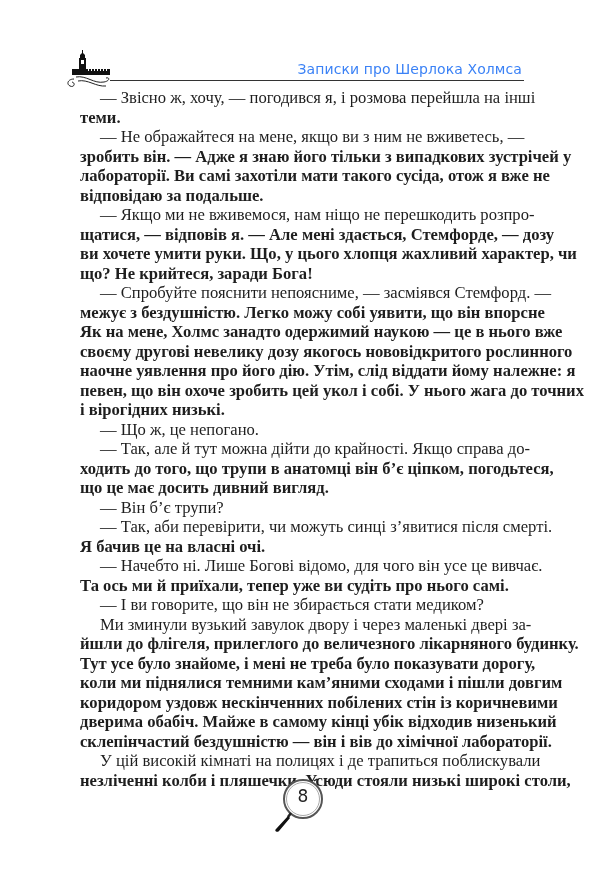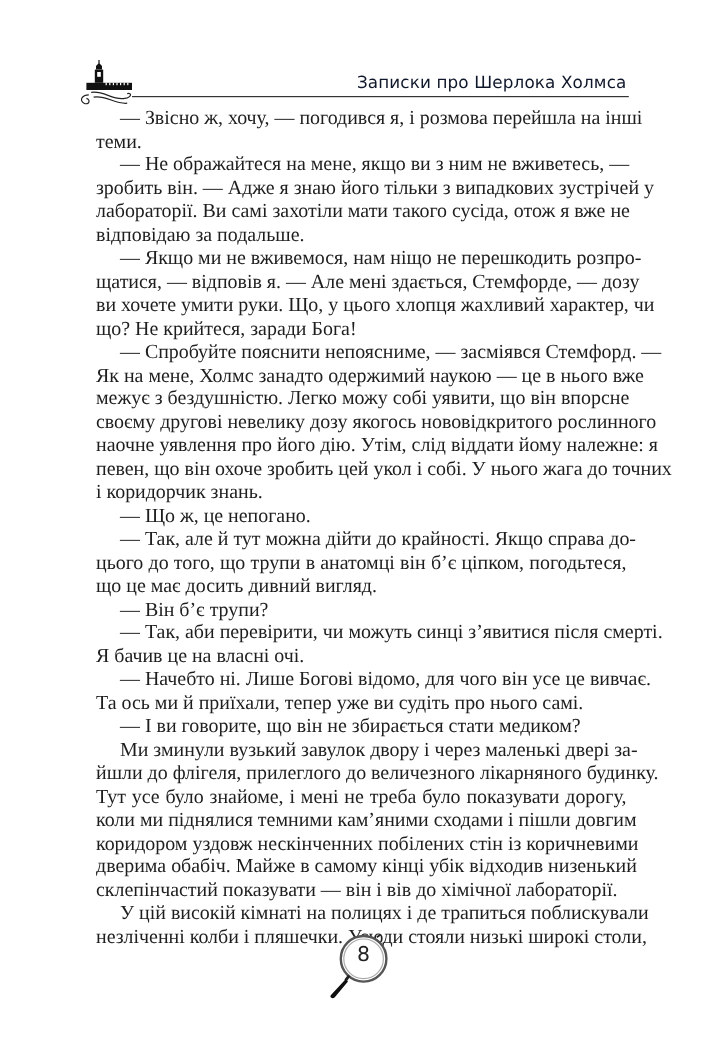--- a/index.html
+++ b/index.html
@@ -1,25 +1,25 @@
 <!DOCTYPE html>
 <html><head>
 <meta charset="utf-8">
 <style>
   html, body { margin: 0; padding: 0; background: #ffffff; }
   body { width: 600px; height: 882px; position: relative; overflow: hidden; }
   .page { position: absolute; left: 0; top: 0; width: 600px; height: 882px; background: #fff; }
   .header { position: absolute; left: 66px; top: 48px; width: 458px; height: 40px; }
   .header-logo { position: absolute; left: 0; top: 0; width: 72px; height: 42px; }
   .header-rule { position: absolute; left: 44px; right: 0; top: 32px; height: 1px; background: #333; }
-  .header-title { position: absolute; right: 2px; top: 13px; font-family: "DejaVu Sans", sans-serif; font-size: 14px; color: #0f172a; letter-spacing: 0.1px; }
+  .header-title { position: absolute; right: 2px; top: 13px; font-family: "DejaVu Sans", sans-serif; font-size: 14px; color: #3b82f6; letter-spacing: 0.1px; }
   .body-text { position: absolute; left: 80px; top: 88px; width: 442px; font-family: "Liberation Serif", serif; font-size: 16.6px; line-height: 19.5px; color: #1e1e1e; text-align: justify; }
   .body-text p { margin: 0; text-indent: 20px; }
   .body-text .line { display: block; text-align: justify; text-align-last: justify; white-space: nowrap; }
-  .body-text p .line:not(:first-child) { text-indent: 0; }
+  .body-text p .line:not(:first-child) { text-indent: 0; font-weight: bold; }
   .body-text .line.last { text-align-last: left; }
   .folio { position: absolute; left: 262px; top: 770px; width: 80px; height: 70px; }
   .folio-num { position: absolute; left: 290px; top: 786px; width: 26px; text-align: center; font-family: "DejaVu Sans", sans-serif; font-size: 17px; color: #222; }
 </style>
 </head>
 <body>
 
 <div class="page">
 
   <div class="header">
@@ -58,33 +58,33 @@
         <span class="line last">відповідаю за подальше.</span>
       </p>
     <p>
         <span class="line">— Якщо ми не вживемося, нам ніщо не перешкодить розпро-</span>
         <span class="line">щатися, — відповів я. — Але мені здається, Стемфорде, — дозу</span>
         <span class="line">ви хочете умити руки. Що, у цього хлопця жахливий характер, чи</span>
         <span class="line last">що? Не крийтеся, заради Бога!</span>
       </p>
     <p>
         <span class="line">— Спробуйте пояснити непояснимe, — засміявся Стемфорд. —</span>
+        <span class="line">межує з бездушністю. Легко можу собі уявити, що він впорсне</span>
         <span class="line">Як на мене, Холмс занадто одержимий наукою — це в нього вже</span>
-        <span class="line">межує з бездушністю. Легко можу собі уявити, що він впорсне</span>
         <span class="line">своєму другові невелику дозу якогось нововідкритого рослинного</span>
         <span class="line">наочне уявлення про його дію. Утім, слід віддати йому належне: я</span>
         <span class="line">певен, що він охоче зробить цей укол і собі. У нього жага до точних</span>
-        <span class="line last">і коридорчик знань.</span>
+        <span class="line last">і вірогідних низькі.</span>
       </p>
     <p>
         <span class="line last">— Що ж, це непогано.</span>
       </p>
     <p>
         <span class="line">— Так, але й тут можна дійти до крайності. Якщо справа до-</span>
-        <span class="line">цього до того, що трупи в анатомці він б’є ціпком, погодьтеся,</span>
+        <span class="line">ходить до того, що трупи в анатомці він б’є ціпком, погодьтеся,</span>
         <span class="line last">що це має досить дивний вигляд.</span>
       </p>
     <p>
         <span class="line last">— Він б’є трупи?</span>
       </p>
     <p>
         <span class="line">— Так, аби перевірити, чи можуть синці з’явитися після смерті.</span>
         <span class="line last">Я бачив це на власні очі.</span>
       </p>
     <p>
@@ -94,21 +94,21 @@
     <p>
         <span class="line last">— І ви говорите, що він не збирається стати медиком?</span>
       </p>
     <p>
         <span class="line">Ми зминули вузький завулок двору і через маленькі двері за-</span>
         <span class="line">йшли до флігеля, прилеглого до величезного лікарняного будинку.</span>
         <span class="line">Тут усе було знайоме, і мені не треба було показувати дорогу,</span>
         <span class="line">коли ми піднялися темними кам’яними сходами і пішли довгим</span>
         <span class="line">коридором уздовж нескінченних побілених стін із коричневими</span>
         <span class="line">дверима обабіч. Майже в самому кінці убік відходив низенький</span>
-        <span class="line last">склепінчастий показувати — він і вів до хімічної лабораторії.</span>
+        <span class="line last">склепінчастий бездушністю — він і вів до хімічної лабораторії.</span>
       </p>
     <p>
         <span class="line">У цій високій кімнаті на полицях і де трапиться поблискували</span>
         <span class="line">незліченні колби і пляшечки. Усюди стояли низькі широкі столи,</span>
       </p>
   </div>
 
   <svg class="folio" viewBox="0 0 80 70" width="80" height="70">
     <circle cx="41" cy="29" r="19" fill="#fff" stroke="#555" stroke-width="2"></circle>
     <circle cx="41" cy="29" r="16.5" fill="none" stroke="#aaa" stroke-width="1"></circle>

